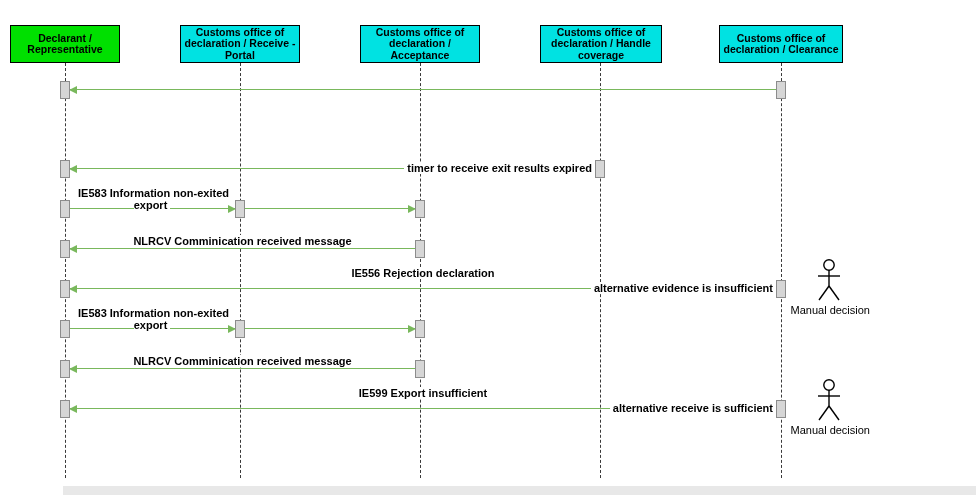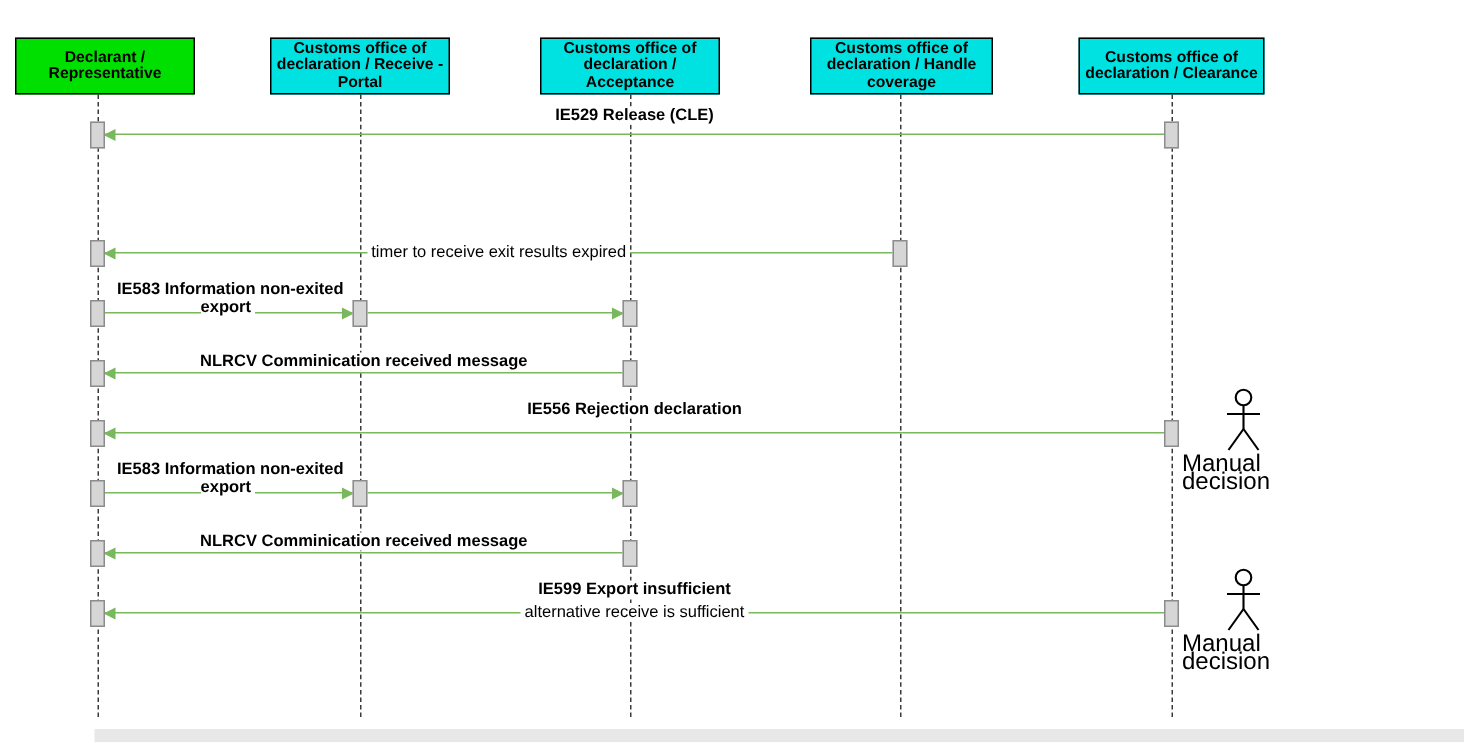--- a/index.html
+++ b/index.html
@@ -30,32 +30,32 @@
   .arrow{position:absolute;height:1px;background:var(--arrow);z-index:2;}
   .arrow.hl::before{
     content:"";position:absolute;left:-1px;top:-3.5px;width:0;height:0;
     border-top:4px solid transparent;border-bottom:4px solid transparent;border-right:8px solid var(--arrow);
   }
   .arrow.hr::after{
     content:"";position:absolute;right:-1px;top:-3.5px;width:0;height:0;
     border-top:4px solid transparent;border-bottom:4px solid transparent;border-left:8px solid var(--arrow);
   }
   .msg-title{position:absolute;font-size:11px;font-weight:700;line-height:12px;text-align:center;z-index:4;}
-  .msg-sub{position:absolute;font-size:11px;font-weight:400;line-height:12px;text-align:center;z-index:4;}
+  .msg-sub{position:absolute;font-size:11px;font-weight:700;line-height:12px;text-align:right;z-index:4;}
   .msg-title>span,.msg-sub>span{background:#fff;padding:0 3px;}
-  .note-label{position:absolute;font-size:16px;font-weight:400;line-height:12px;text-align:left;z-index:4;}
+  .note-label{position:absolute;font-size:11px;font-weight:400;line-height:12px;text-align:right;z-index:4;}
   .figure{position:absolute;z-index:4;}
   .scrollbar{position:absolute;left:63px;top:486px;width:913px;height:9px;background:#e8e8e8;z-index:6;}
 </style>
 </head>
 <body>
 
 <div class="canvas">
 
-  <div class="head green" style="left:10px;width:120px">Declarant /
+  <div class="head green" style="left:10px;width:110px">Declarant /
 Representative</div>
   <div class="head cyan" style="left:180px;width:120px">Customs office of
 declaration / Receive -
 Portal</div>
   <div class="head cyan" style="left:360px;width:120px">Customs office of
 declaration /
 Acceptance</div>
   <div class="head cyan" style="left:540px;width:122px">Customs office of
 declaration / Handle
 coverage</div>
@@ -87,34 +87,34 @@
   <div class="act" style="left:60px;top:320px"></div>
   <div class="act" style="left:235px;top:320px"></div>
   <div class="act" style="left:415px;top:320px"></div>
 
   <div class="act" style="left:60px;top:360px"></div>
   <div class="act" style="left:415px;top:360px"></div>
 
   <div class="act" style="left:60px;top:400px"></div>
   <div class="act" style="left:776px;top:400px"></div>
 
-  <div class="msg-title" style="left:70px;top:71px;width:706px"><span>IE529 Release (CLE)</span></div>
   <div class="arrow hl" style="left:70px;top:89px;width:706px"></div>
 
   <div class="msg-sub" style="left:70px;top:162px;width:525px"><span>timer to receive exit results expired</span></div>
   <div class="arrow hl" style="left:70px;top:168px;width:525px"></div>
 
   <div class="msg-title" style="left:57px;top:187px;width:190px"><span>IE583 Information non-exited export</span></div>
   <div class="arrow hr" style="left:70px;top:208px;width:165px"></div>
   <div class="arrow hr" style="left:245px;top:208px;width:170px"></div>
 
   <div class="msg-title" style="left:70px;top:235px;width:345px"><span>NLRCV Comminication received message</span></div>
   <div class="arrow hl" style="left:70px;top:248px;width:345px"></div>
 
   <div class="msg-title" style="left:70px;top:267px;width:706px"><span>IE556 Rejection declaration</span></div>
+  <div class="msg-sub" style="left:70px;top:282px;width:706px"><span>alternative evidence is insufficient</span></div>
   <div class="arrow hl" style="left:70px;top:288px;width:706px"></div>
 
   <div class="figure" style="left:814px;top:258px">
     <svg width="30" height="46" viewBox="0 0 30 46">
       <circle cx="15" cy="7" r="5.2" fill="#ffffff" stroke="#000000" stroke-width="1.4"></circle>
       <line x1="15" y1="12.2" x2="15" y2="28" stroke="#000000" stroke-width="1.4"></line>
       <line x1="4" y1="18" x2="26" y2="18" stroke="#000000" stroke-width="1.4"></line>
       <line x1="15" y1="28" x2="5" y2="42" stroke="#000000" stroke-width="1.4"></line>
       <line x1="15" y1="28" x2="25" y2="42" stroke="#000000" stroke-width="1.4"></line>
     </svg>

